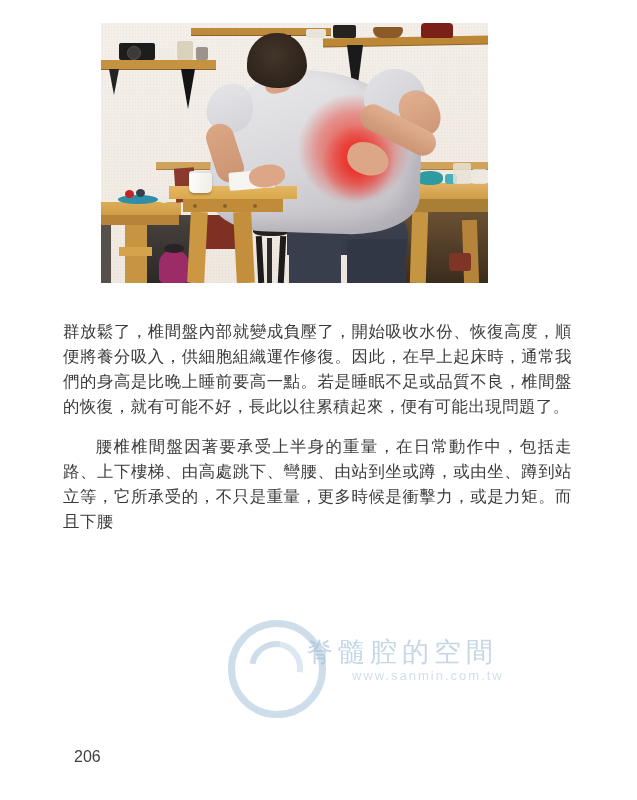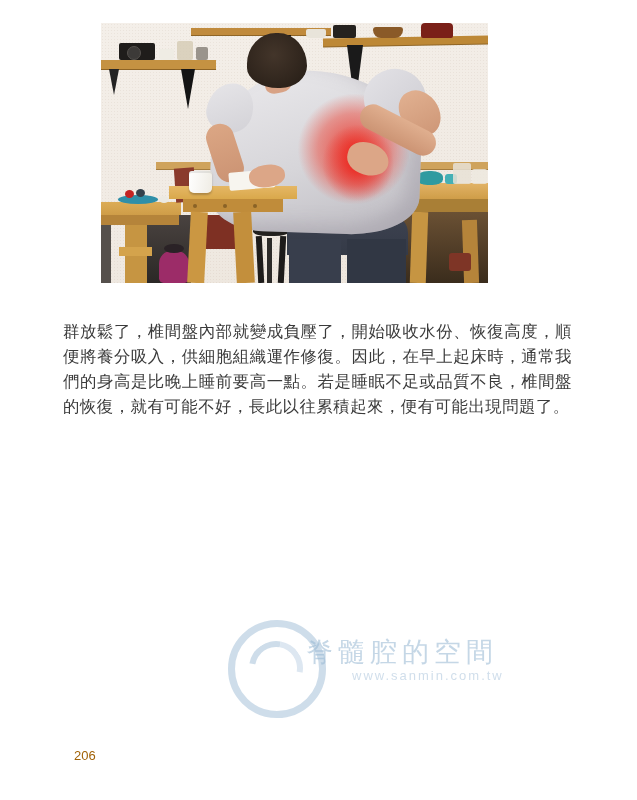--- a/index.html
+++ b/index.html
@@ -84,22 +84,22 @@
   .hand-right{left:246px;top:120px;width:42px;height:32px;background:#dca687;border-radius:45% 55% 50% 50%;transform:rotate(15deg);}
   .sleeve-left{left:106px;top:60px;width:46px;height:50px;background:linear-gradient(150deg,#e7e6e9,#d2d1d6);border-radius:55% 45% 50% 50%/60% 50% 45% 40%;transform:rotate(10deg);}
   .arm-left-fore{left:110px;top:100px;width:28px;height:60px;background:linear-gradient(#dba684,#cb9373);border-radius:14px;transform:rotate(-18deg);}
   .paper{left:128px;top:148px;width:46px;height:18px;background:#f7f5ef;border-radius:2px;transform:rotate(-5deg);}
   .hand-left{left:148px;top:142px;width:36px;height:22px;background:#dca687;border-radius:45%;transform:rotate(-8deg);}
   
   .bodytext{position:absolute;left:63px;top:319px;width:509px;z-index:2;color:#3b3b3b;
             font-size:16.4px;line-height:25px;letter-spacing:0.5px;text-align:justify;}
   .bodytext p{margin:0 0 15px 0;}
   .bodytext p.indent{text-indent:2em;}
-  .pagenum{position:absolute;left:74px;top:748px;z-index:2;color:#a16207;
-           font-family:"Liberation Sans","DejaVu Sans",sans-serif;font-size:13px;}
+  .pagenum{position:absolute;left:74px;top:748px;z-index:2;color:#404040;
+           font-family:"Liberation Sans","DejaVu Sans",sans-serif;font-size:16px;}
   
   .watermark{position:absolute;left:0;top:0;z-index:1;pointer-events:none;}
   .wm-circle{position:absolute;left:228px;top:620px;width:84px;height:84px;border-radius:50%;
              border:7px solid rgba(158,188,214,0.50);}
   .wm-arc{position:absolute;left:14px;top:14px;width:42px;height:42px;border-radius:50%;
           border:6px solid transparent;border-top-color:rgba(158,188,214,0.50);
           border-right-color:rgba(158,188,214,0.35);transform:rotate(-35deg);}
   .wm-name{position:absolute;left:306px;top:634px;font-size:27px;letter-spacing:5px;
            color:rgba(150,182,210,0.55);white-space:nowrap;}
   .wm-url{position:absolute;left:352px;top:668px;font-size:13px;letter-spacing:2px;
@@ -188,17 +188,18 @@
   <div class="watermark">
     <div class="wm-circle">
       <div class="wm-arc"></div>
     </div>
     <div class="wm-name">脊髓腔的空間</div>
     <div class="wm-url">www.sanmin.com.tw</div>
   </div>
 
   <div class="bodytext">
     <p>群放鬆了，椎間盤內部就變成負壓了，開始吸收水份、恢復高度，順便將養分吸入，供細胞組織運作修復。因此，在早上起床時，通常我們的身高是比晚上睡前要高一點。若是睡眠不足或品質不良，椎間盤的恢復，就有可能不好，長此以往累積起來，便有可能出現問題了。</p>
+    <p class="indent">腰椎椎間盤因著要承受上半身的重量，在日常動作中，包括走路、上下樓梯、由高處跳下、彎腰、由站到坐或蹲，或由坐、蹲到站立等，它所承受的，不只是重量，更多時候是衝擊力，或是力矩。而且下腰</p>
   </div>
 
   <div class="pagenum">206</div>
 
 </div>
 
 </body></html>

